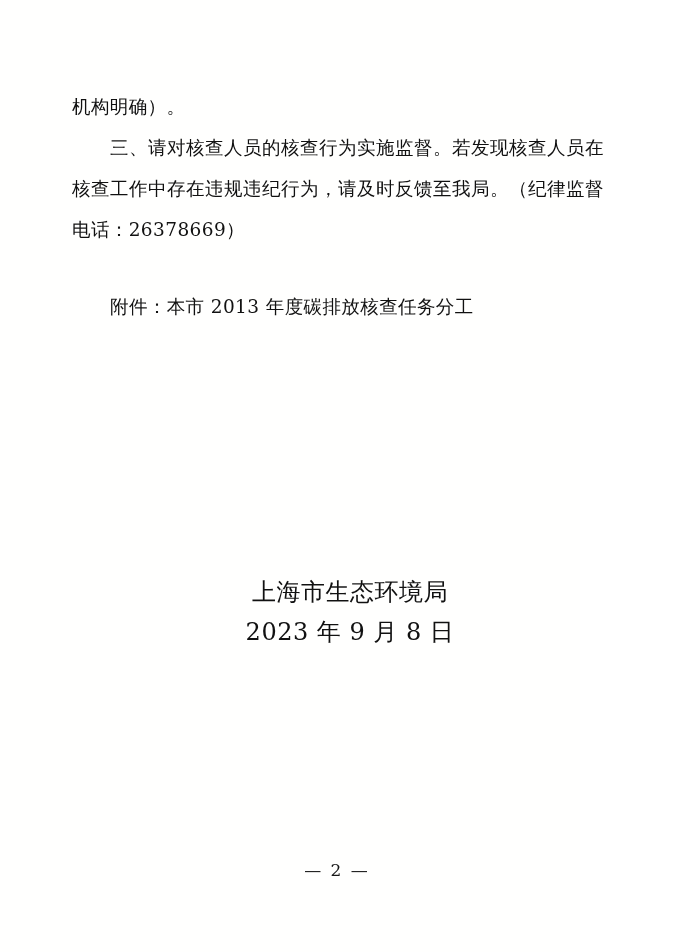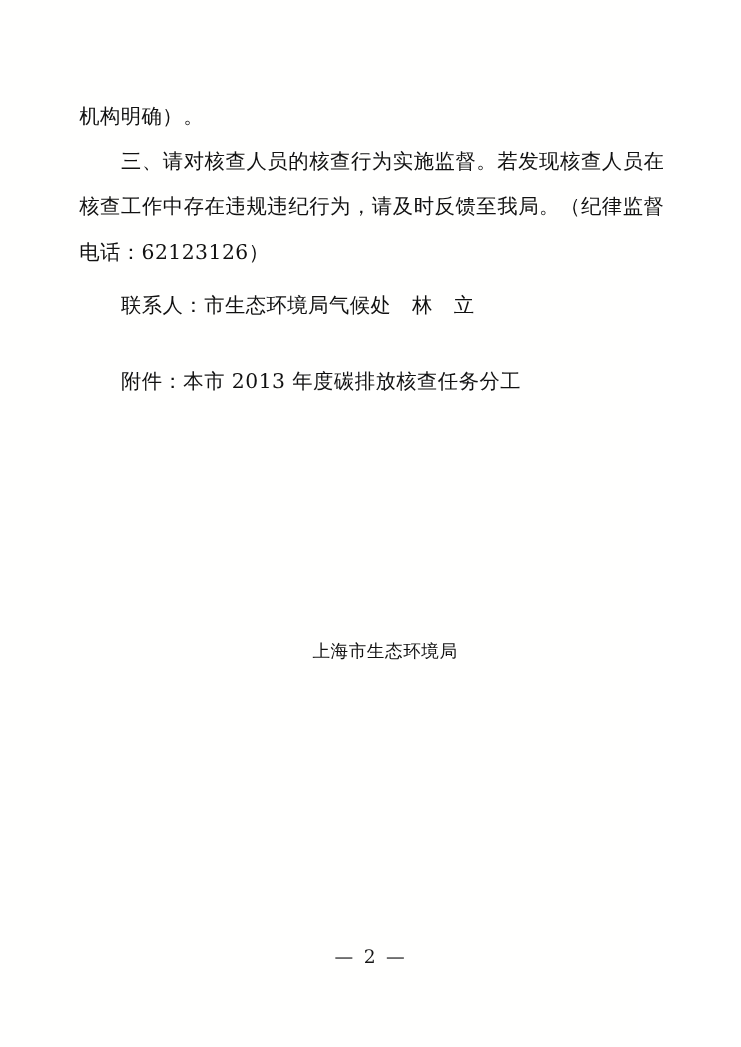--- a/index.html
+++ b/index.html
@@ -45,21 +45,21 @@
   .gap-med { height: 28px; }
 
   .sign-block {
     position: absolute;
     left: 0;
     top: 486px;
     width: 532px;
     text-align: center;
   }
   .sign-line {
-    font-size: 16px;
+    font-size: 24px;
     line-height: 40px;
     letter-spacing: 0.5px;
     color: #111111;
     padding-left: 24px;
   }
   .page-number {
     position: absolute;
     left: 0;
     top: 860px;
     width: 674px;
@@ -72,32 +72,32 @@
 </style>
 </head>
 <body>
 
 <div class="page">
 
   <div class="doc-body">
 
     <p class="para">机构明确）。</p>
 
-    <p class="para indent2">三、请对核查人员的核查行为实施监督。若发现核查人员在核查工作中存在违规违纪行为，请及时反馈至我局。（纪律监督电话：62123126）</p>
+    <p class="para indent2">三、请对核查人员的核查行为实施监督。若发现核查人员在核查工作中存在违规违纪行为，请及时反馈至我局。（纪律监督电话：26378669）</p>
 
     <div class="gap-small"></div>
 
-    <p class="para indent2">联系人：市生态环境局气候处　林　立</p>
 
 
     <div class="gap-med"></div>
 
     <p class="para indent2">附件：本市 2013 年度碳排放核查任务分工</p>
 
     <div class="sign-block">
       <div class="sign-line">上海市生态环境局</div>
+      <div class="sign-line">2023 年 9 月 8 日</div>
     </div>
 
   </div>
 
   <div class="page-number">— 2 —</div>
 
 </div>
 
 </body></html>

